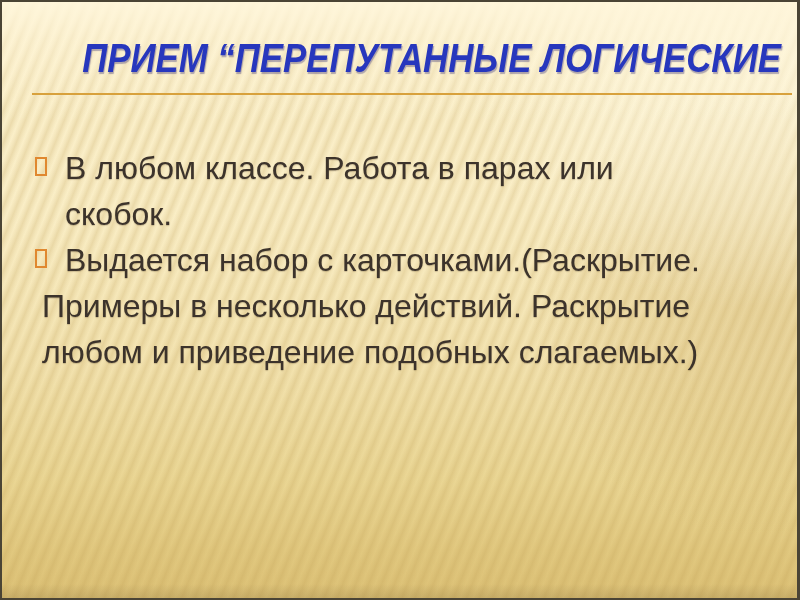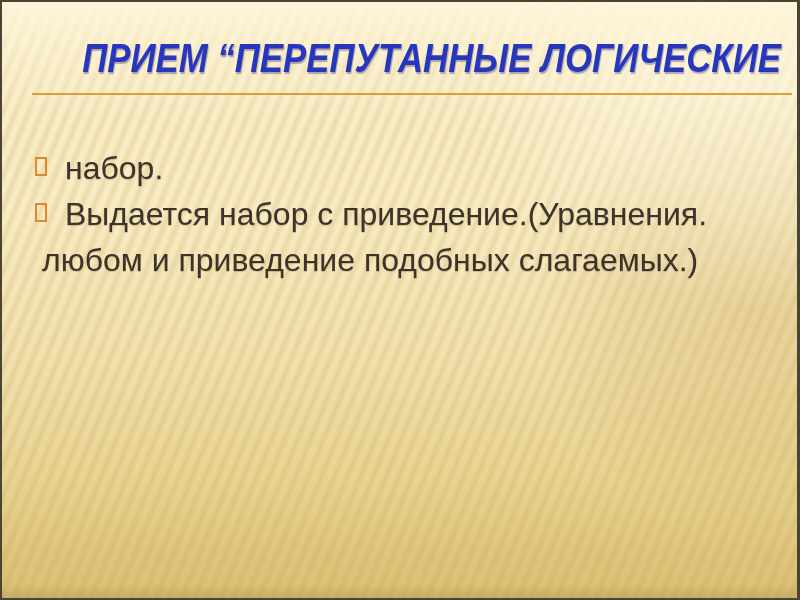--- a/index.html
+++ b/index.html
@@ -127,29 +127,31 @@
     <div class="title-block">
       <span class="title-line first">
         <span>ПРИЕМ  “ПЕРЕПУТАННЫЕ ЛОГИЧЕСКИЕ</span>
       </span>
     </div>
 
     <div class="body-block">
 
       <div class="bullet-item">
         <span class="bullet-box"></span>
-        <span class="text-line">набор.</span>
+        <span class="text-line">В любом классе. Работа в парах или</span>
+        <span class="text-line">скобок.</span>
       </div>
 
       <div class="bullet-item">
         <span class="bullet-box"></span>
-        <span class="text-line">Выдается набор с приведение.(Уравнения.</span>
+        <span class="text-line">Выдается набор с карточками.(Раскрытие.</span>
       </div>
 
       <div class="cont-item">
+        <span class="text-line">Примеры в несколько действий. Раскрытие</span>
         <span class="text-line">любом и приведение подобных слагаемых.)</span>
       </div>
 
     </div>
 
     <div class="bottom-shade"></div>
   </div>
 </div>
 
 </body></html>

